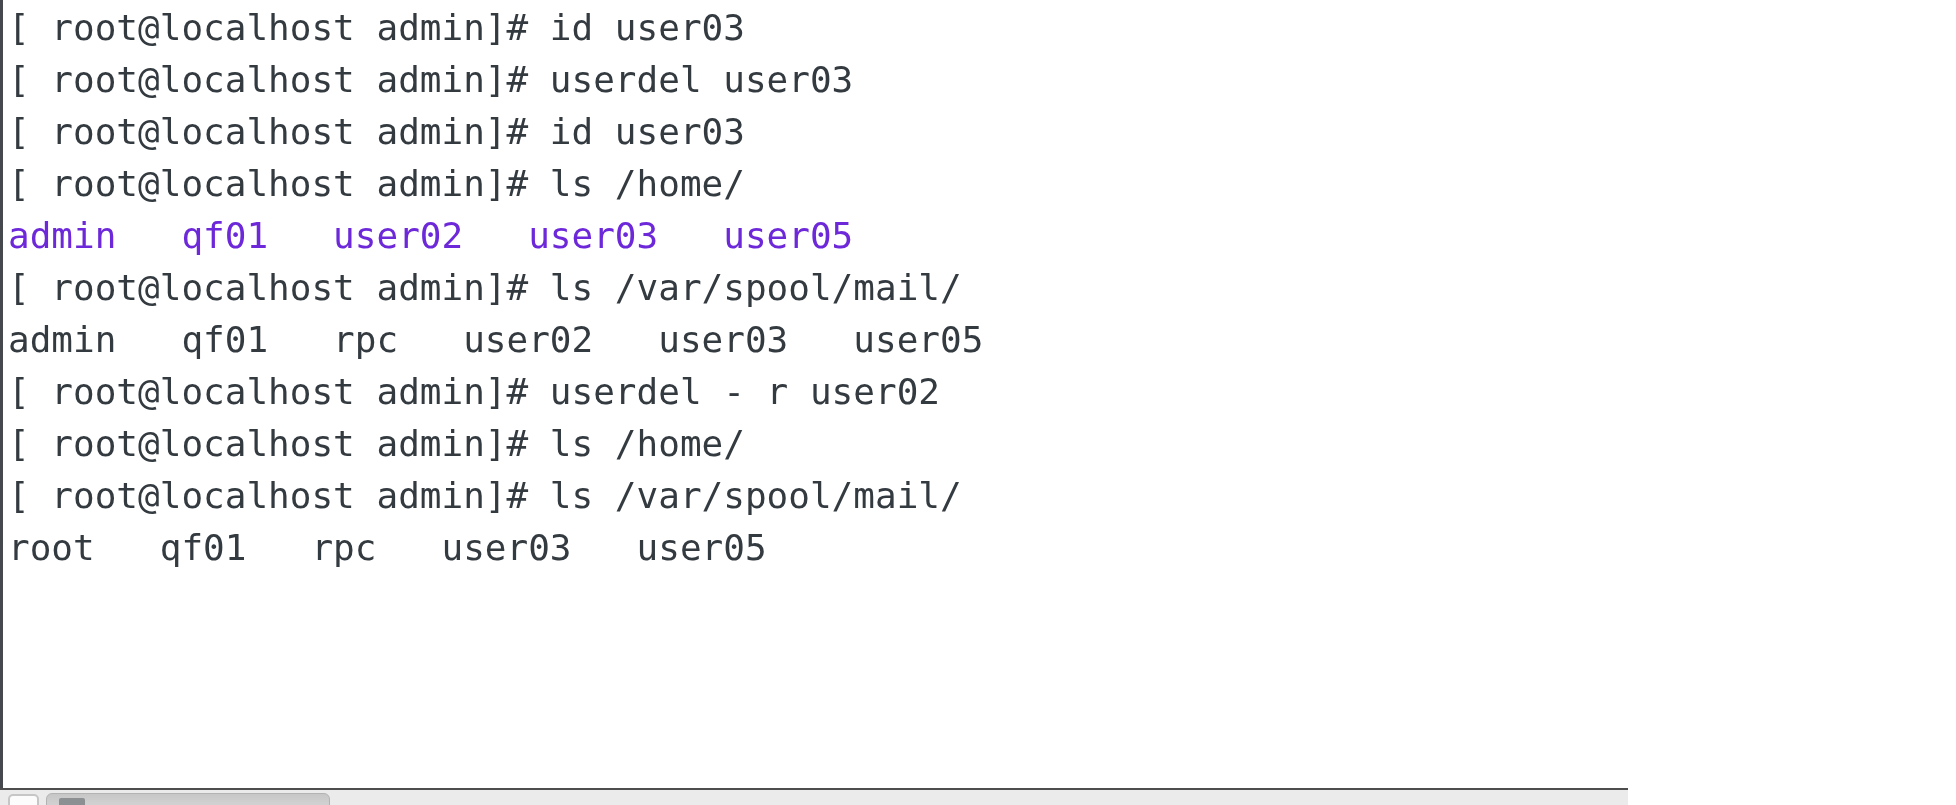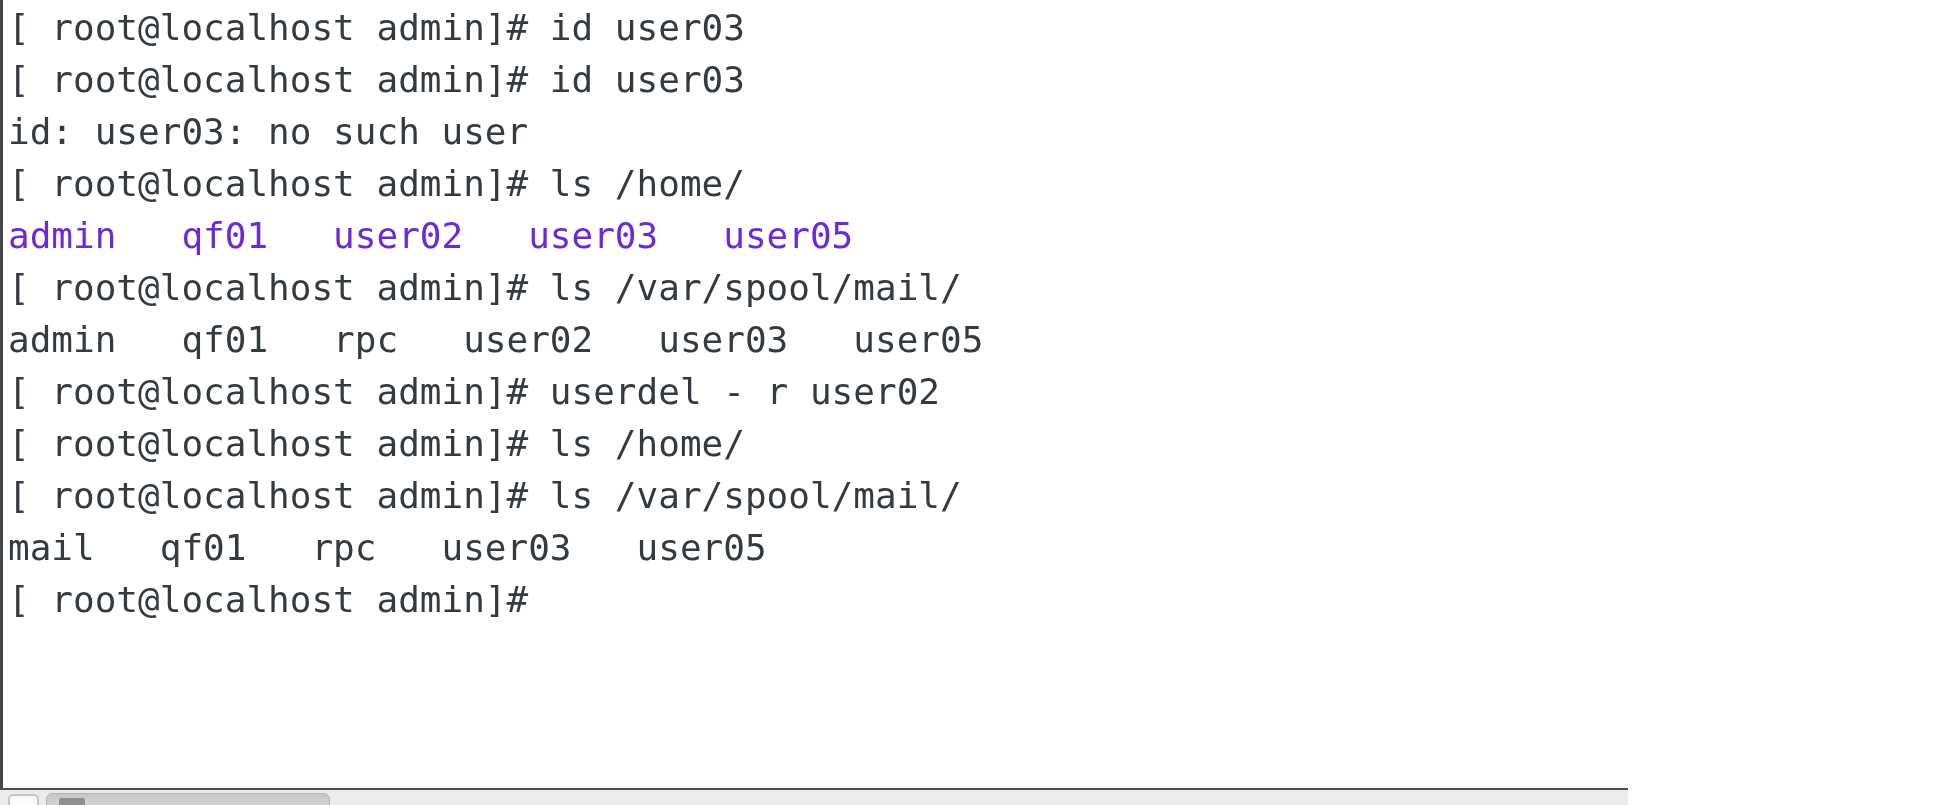--- a/index.html
+++ b/index.html
@@ -74,43 +74,42 @@
 </head>
 <body>
 
 <div class="screen">
 
   <div class="terminal">
 
     <div class="t-line">[ root@localhost admin]# id user03</div>
 
 
+    <div class="t-line">[ root@localhost admin]# userdel user03</div>
 
     <div class="t-line">[ root@localhost admin]# id user03</div>
 
-    <div class="t-line">id: user03: no such user</div>
 
     <div class="t-line">[ root@localhost admin]# ls /home/</div>
 
     <div class="t-line dir">admin   qf01   user02   user03   user05</div>
 
     <div class="t-line">[ root@localhost admin]# ls /var/spool/mail/</div>
 
     <div class="t-line">admin   qf01   rpc   user02   user03   user05</div>
 
     <div class="t-line">[ root@localhost admin]# userdel - r user02</div>
 
     <div class="t-line">[ root@localhost admin]# ls /home/</div>
 
 
     <div class="t-line">[ root@localhost admin]# ls /var/spool/mail/</div>
 
-    <div class="t-line">mail   qf01   rpc   user03   user05</div>
+    <div class="t-line">root   qf01   rpc   user03   user05</div>
 
-    <div class="t-line">[ root@localhost admin]# </div>
 
   </div>
 
   <div class="taskbar">
     <div class="tb-small-btn"></div>
     <div class="tb-window-btn">
       <span class="tb-window-icon"></span>
     </div>
   </div>
 

